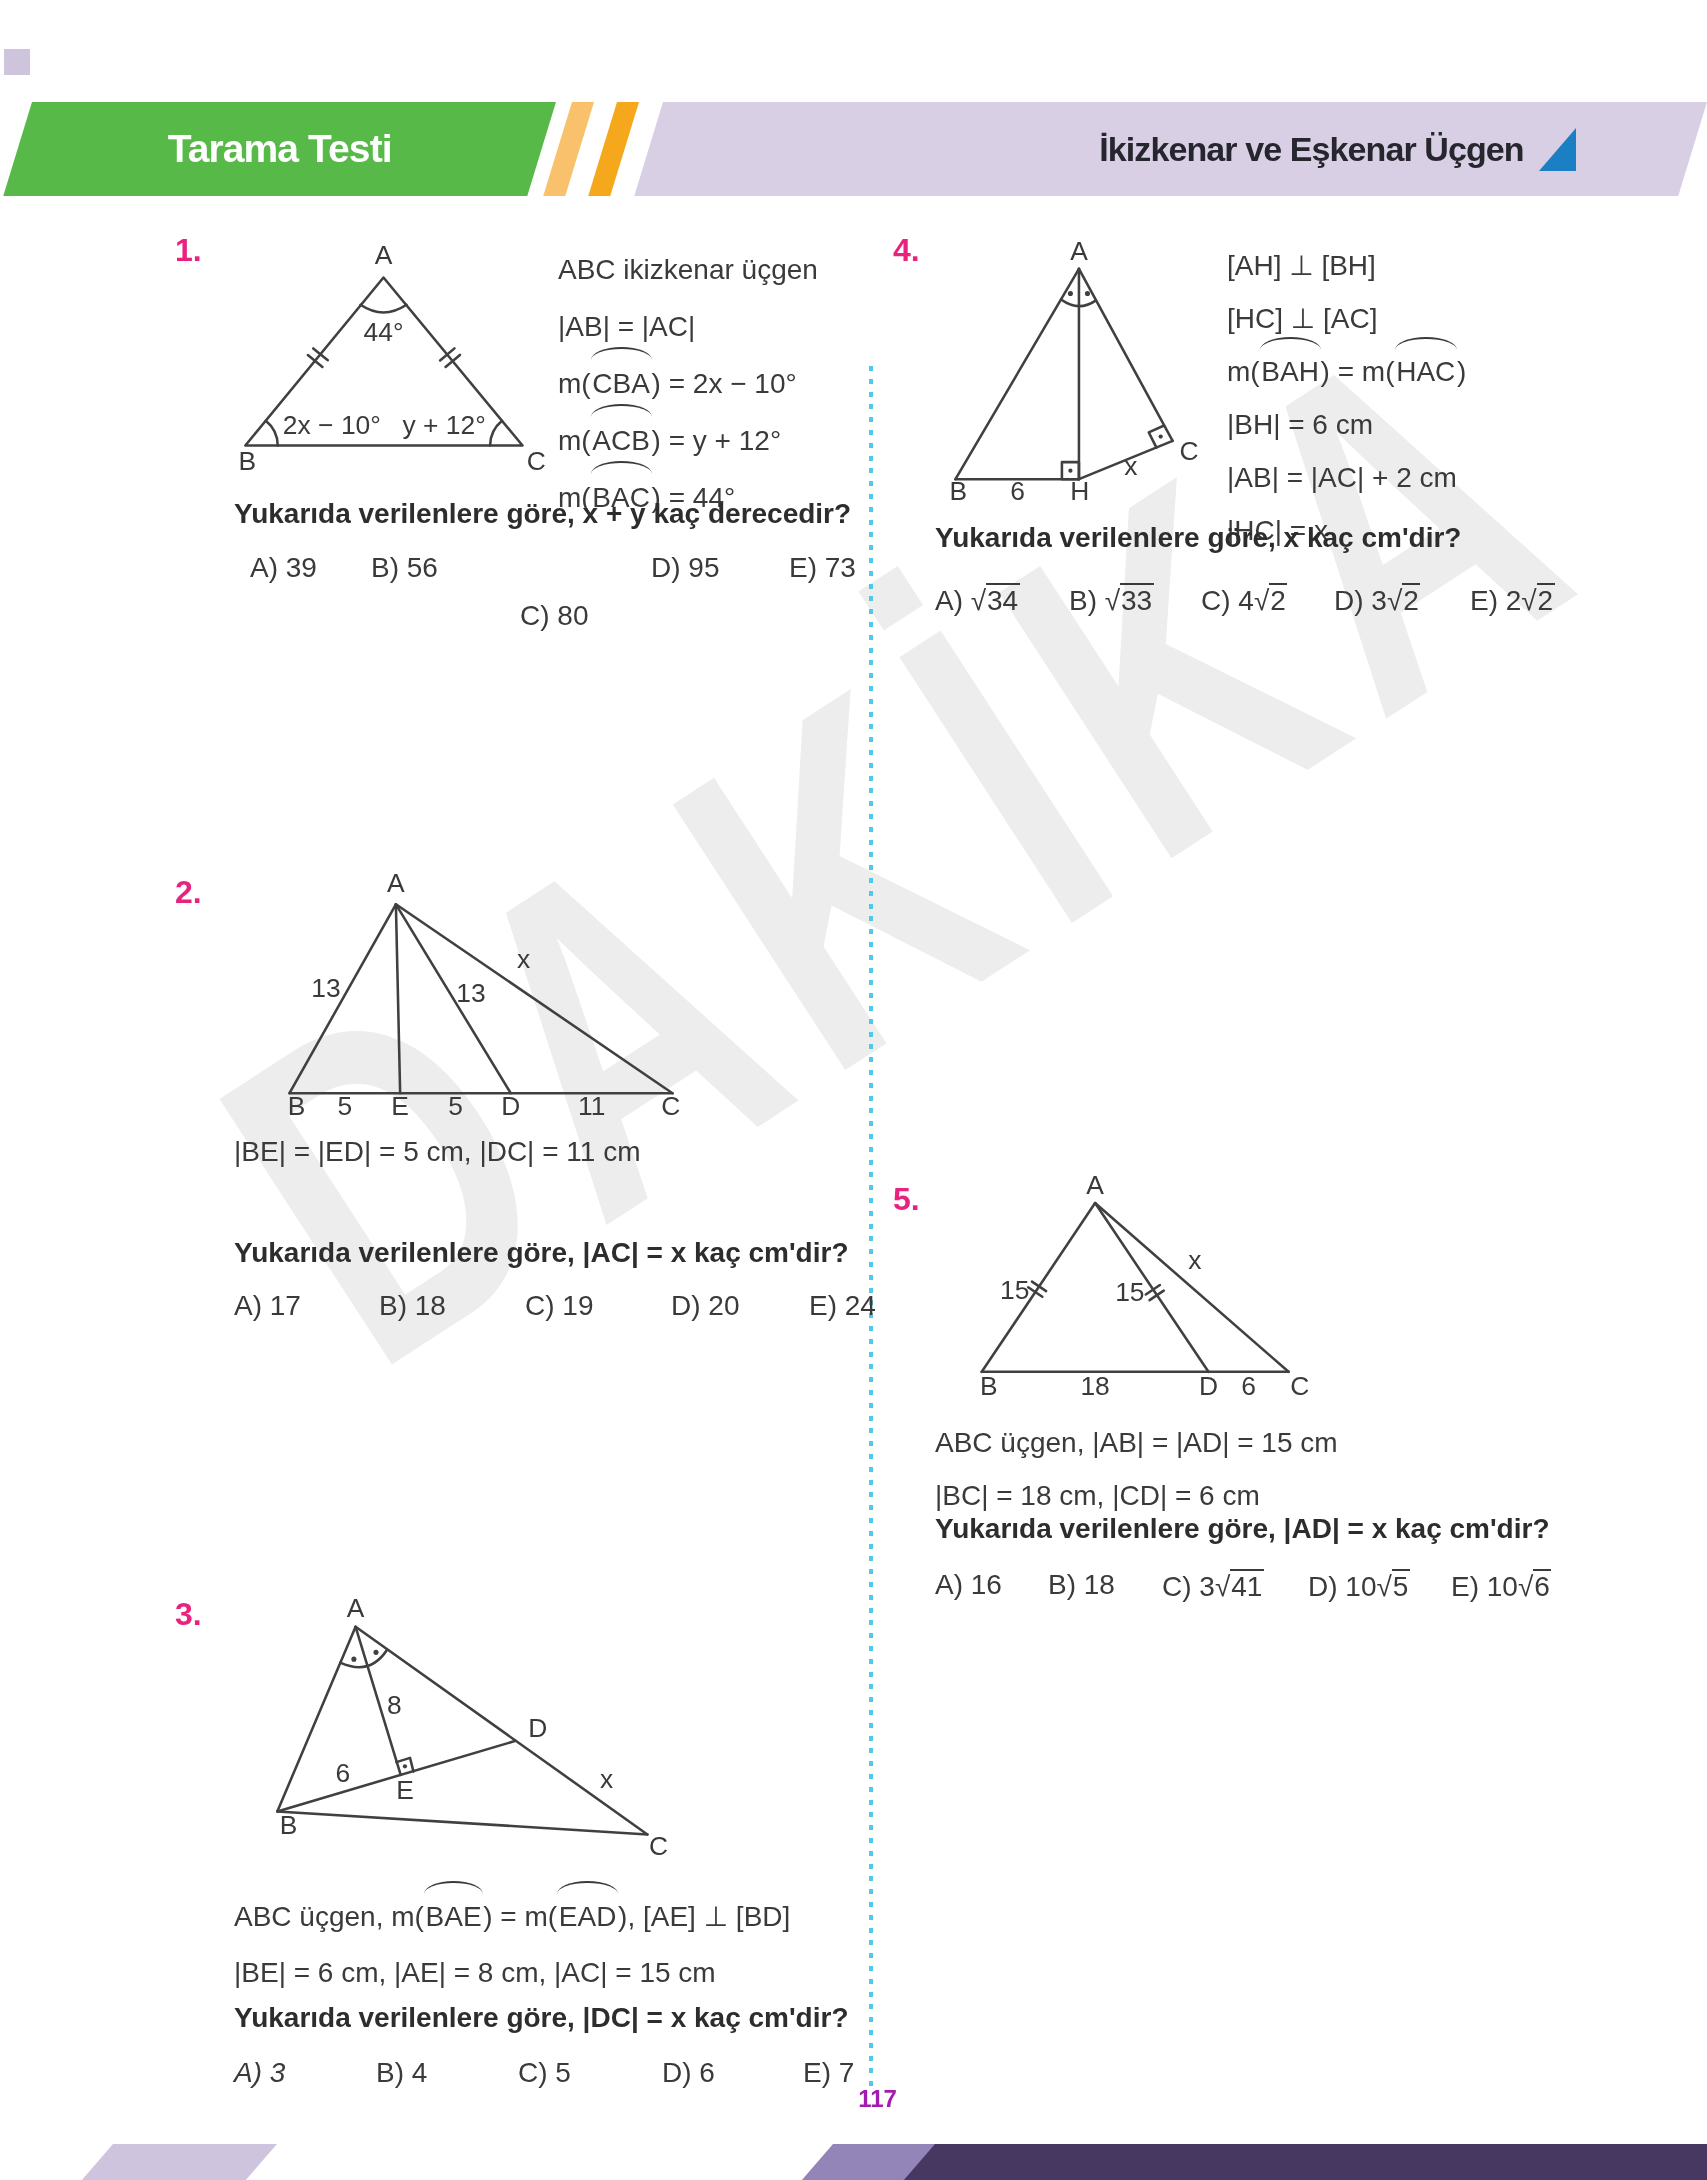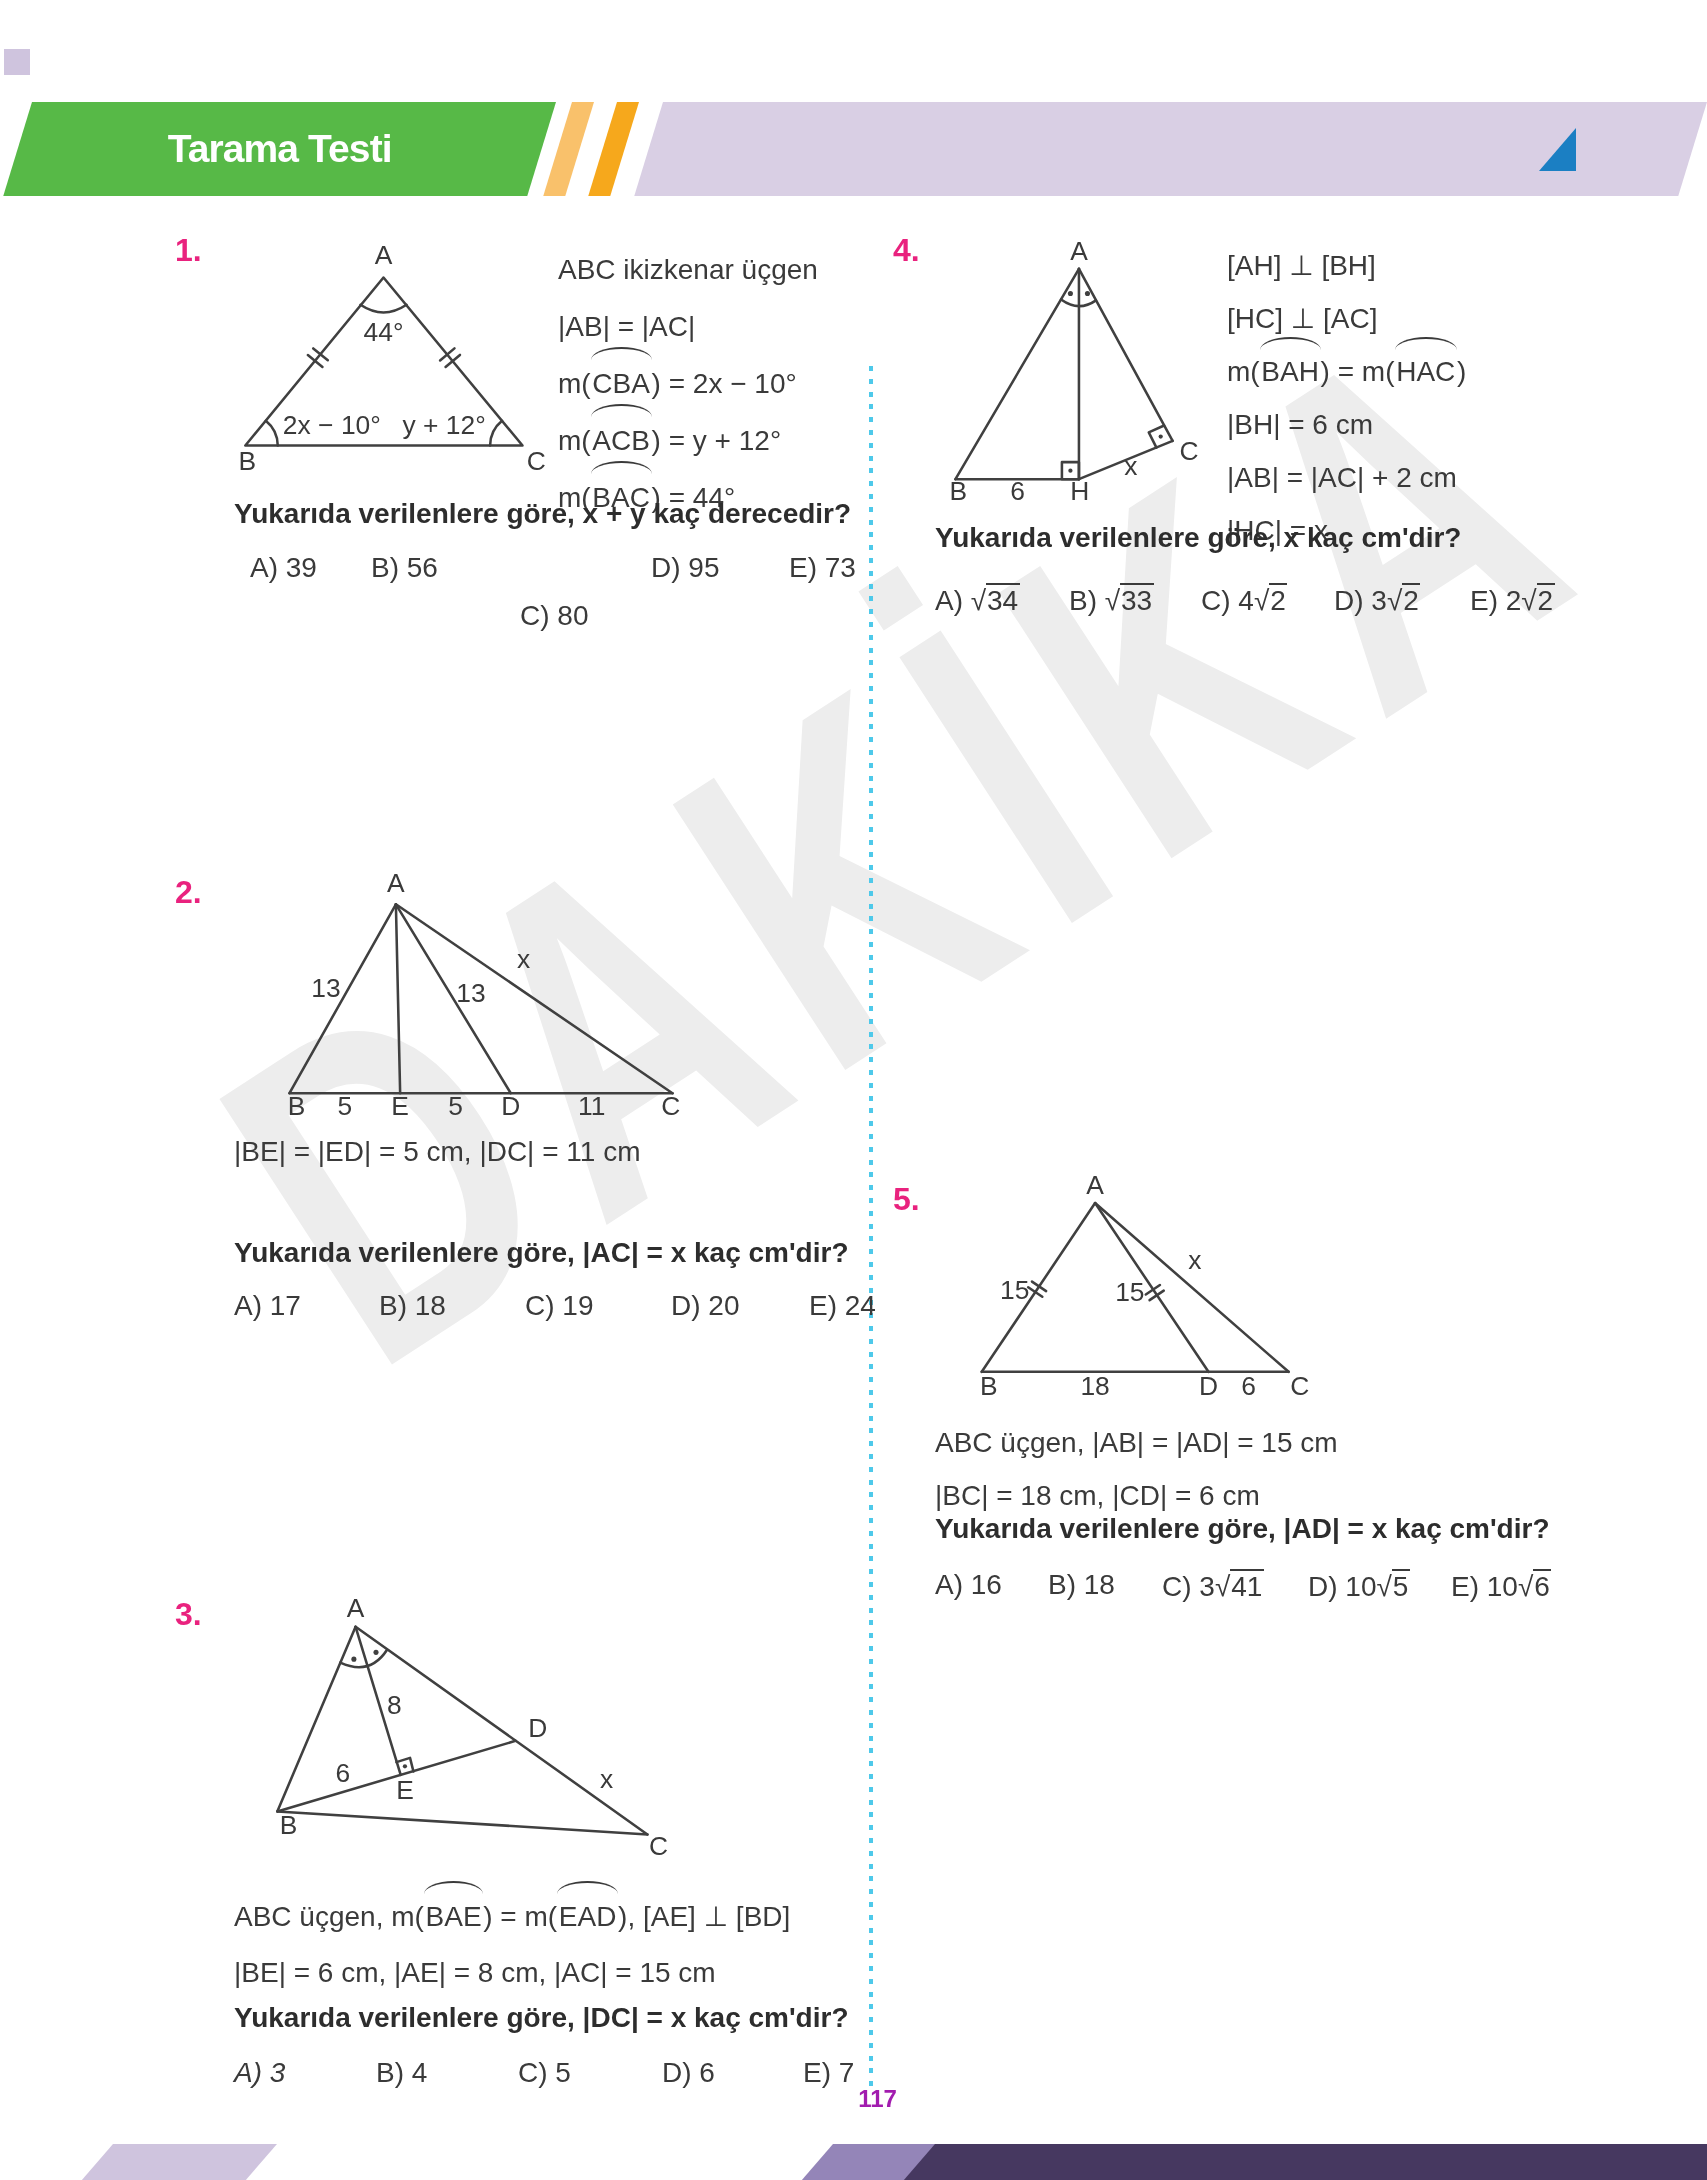--- a/index.html
+++ b/index.html
@@ -52,20 +52,21 @@
   <div class="watermark">DAKİKA</div>
 
   <div class="corner-sq"></div>
   <div class="hdr-green">
     <span>Tarama Testi</span>
   </div>
   <div class="stripe" style="left:572px;background:#f9c16b;"></div>
   <div class="stripe" style="left:617px;background:#f6a81c;"></div>
   <div class="hdr-lav"></div>
   <div class="hdr-right">
+    <span class="t">İkizkenar ve Eşkenar Üçgen</span>
     <span class="tri-icon"></span>
   </div>
 
   <div class="divider"></div>
 
   <section>
     <div class="pnum" style="left:175px;top:232px;">1.</div>
     <svg style="left:230px;top:245px;" width="307" height="239" viewBox="0 0 360 280">
       <path d="M180,38 L18,235 L343,235 Z"></path>
       <path d="M153,70 Q180,88 207,70"></path>

